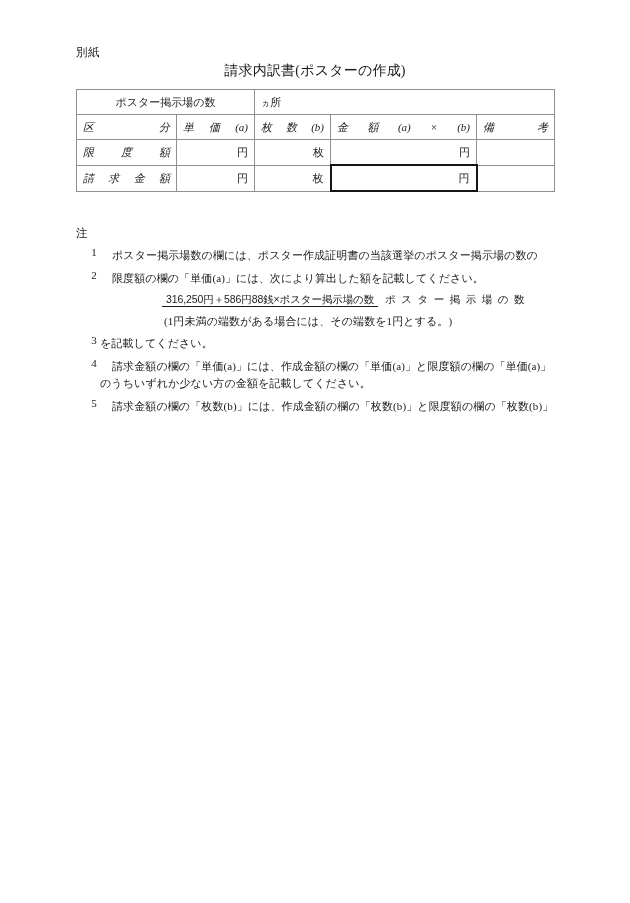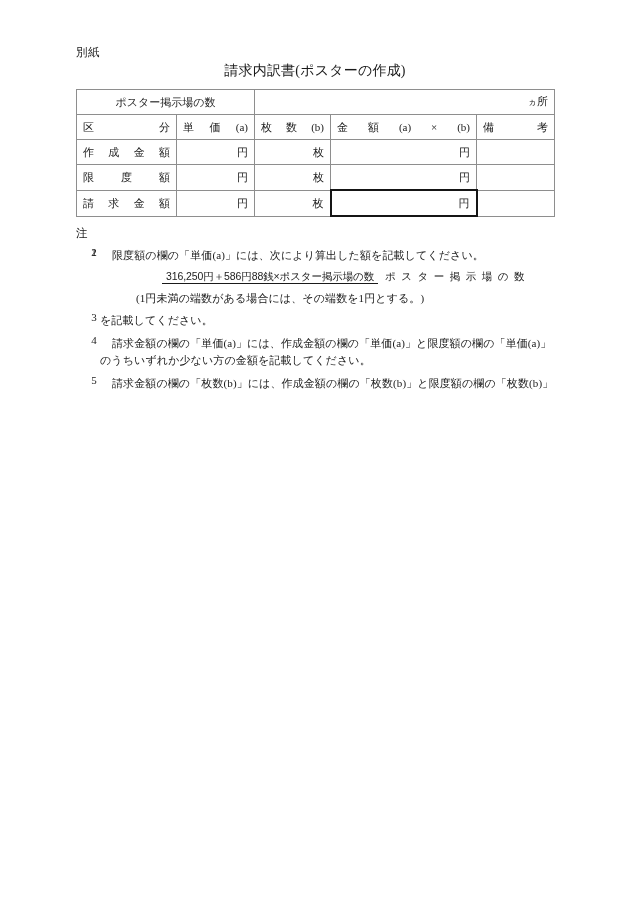--- a/index.html
+++ b/index.html
@@ -73,28 +73,27 @@
   .cell-spread {
     text-align: justify;
     text-align-last: justify;
     text-justify: inter-character;
   }
   .spread-inner {
     display: block;
     text-align: justify;
     text-align-last: justify;
     text-justify: inter-character;
+    font-style: italic;
   }
   .cell-thick {
     border: 2px solid #151515 !important;
   }
   .kasho {
-    text-align: right;
-    font-size: 11px;
-    font-family: Liberation Mono, monospace;
+    font-size: 11px;
   }
   .kasho .small-ka {
     font-size: 9px;
     vertical-align: baseline;
   }
 
   
   .notes {
     position: absolute;
     left: 76px;
@@ -149,21 +148,21 @@
   }
   .fraction .denominator {
     padding: 1px 4px 0 4px;
     white-space: nowrap;
     font-family: "Liberation Sans", "DejaVu Sans", sans-serif;
     font-size: 10.5px;
     letter-spacing: 5.5px;
   }
   .formula-note {
     margin-top: 6px;
-    margin-left: 24px;
+    margin-left: 52px;
     font-size: 11px;
     line-height: 1.4;
   }
 </style>
 </head>
 <body>
 
 <div class="page">
 
   <div class="attach-label">別紙</div>
@@ -198,58 +197,50 @@
           <span class="spread-inner">枚　数　(b)</span>
         </td>
         <td class="cell-spread">
           <span class="spread-inner">金　額　(a)　×　(b)</span>
         </td>
         <td class="cell-spread">
           <span class="spread-inner">備　　　考</span>
         </td>
       </tr>
 
-      <tr>
-        <td class="cell-spread">
-          <span class="spread-inner">作　成　金　額</span>
+
+      <tr>
+        <td class="cell-spread">
+          <span class="spread-inner">限　　度　　額</span>
         </td>
         <td class="cell-right">円</td>
         <td class="cell-right">枚</td>
         <td class="cell-right">円</td>
         <td class="cell-right"></td>
       </tr>
 
       <tr>
         <td class="cell-spread">
-          <span class="spread-inner">限　　度　　額</span>
-        </td>
-        <td class="cell-right">円</td>
-        <td class="cell-right">枚</td>
-        <td class="cell-right">円</td>
-        <td class="cell-right"></td>
-      </tr>
-
-      <tr>
-        <td class="cell-spread">
           <span class="spread-inner">請　求　金　額</span>
         </td>
         <td class="cell-right">円</td>
         <td class="cell-right">枚</td>
         <td class="cell-right cell-thick">円</td>
         <td class="cell-right"></td>
       </tr>
     </tbody>
   </table>
 
   <div class="notes">
     <div class="notes-head">注</div>
 
     <div class="note-item">
       <span class="note-num">1</span>
       <div class="note-body">
+        <span>ポスター掲示場数の欄には、ポスター作成証明書の当該選挙のポスター掲示場の数の</span>
       </div>
     </div>
 
     <div class="note-item">
       <span class="note-num">2</span>
       <div class="note-body">
         <span>限度額の欄の「単価(a)」には、次により算出した額を記載してください。</span>
         <div class="formula-wrap">
           <span class="fraction">
             <span class="numerator">316,250円＋586円88銭×ポスター掲示場の数</span>

